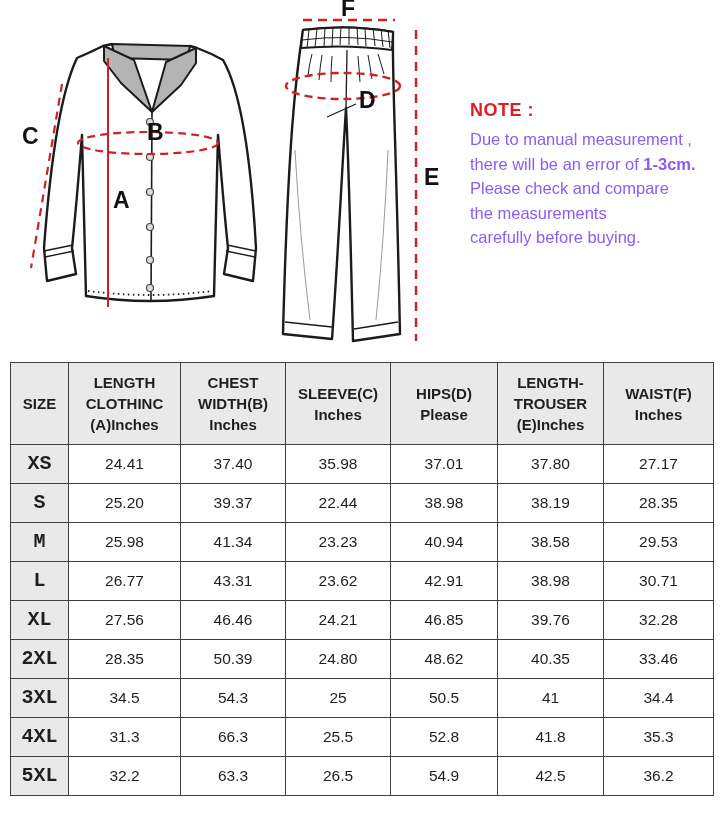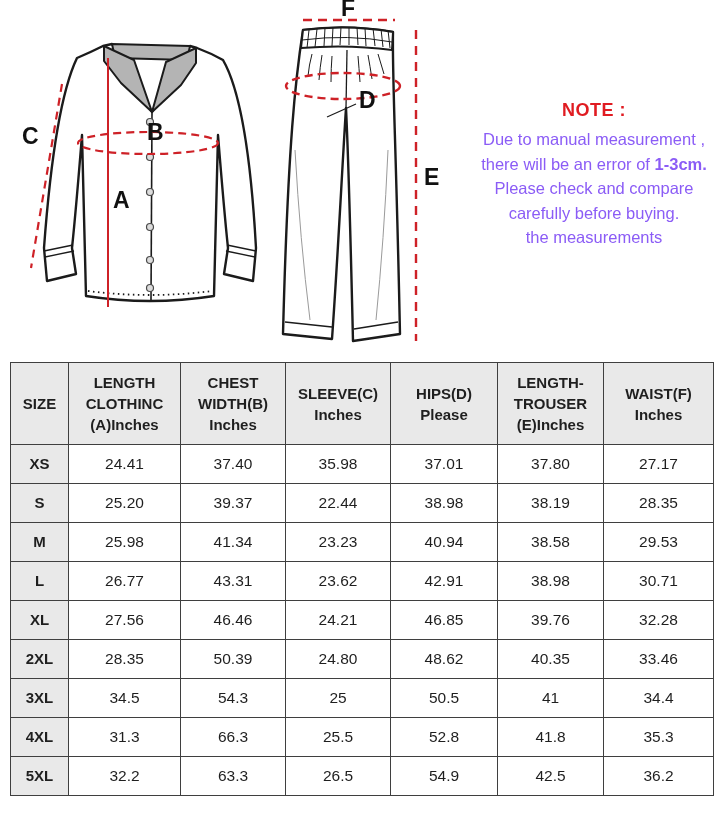--- a/index.html
+++ b/index.html
@@ -5,32 +5,32 @@
   html,body{margin:0;padding:0;background:#ffffff;}
   body{width:723px;height:818px;font-family:"Liberation Sans",sans-serif;color:#1f1f1f;overflow:hidden;}
 
   
   .hero{position:relative;width:723px;height:362px;}
   .hero svg{position:absolute;left:0;top:0;}
 
   .svg-label{font-family:"Liberation Sans",sans-serif;font-weight:bold;font-size:23px;fill:#111;}
 
   
-  .note{position:absolute;left:470px;top:100px;width:248px;text-align:center;}
+  .note{position:absolute;left:470px;top:100px;width:248px;}
   .note-heading{color:#e01b21;font-weight:bold;font-size:18px;letter-spacing:.5px;margin-bottom:6px;}
   .note-line{font-size:16.5px;line-height:24.5px;color:#8b5cf6;}
   .note-line b{font-weight:bold;}
 
   
   .table-wrap{margin:0 10px;}
   table.size-table{border-collapse:collapse;width:703px;table-layout:fixed;}
   .size-table th,.size-table td{border:1.5px solid #3f3f3f;text-align:center;vertical-align:middle;}
   .size-table th{background:#e9e9e9;font-weight:bold;font-size:15px;line-height:21px;padding:9px 2px;white-space:pre-line;}
   .size-table td{font-size:15.5px;padding:9px 2px;line-height:20px;background:#ffffff;}
-  .size-table td.size-col{background:#e9e9e9;font-weight:bold;font-size:15px;}
+  .size-table td.size-col{background:#e9e9e9;font-weight:bold;font-size:20px;font-family:Liberation Mono, monospace;}
 </style>
 </head>
 <body>
 
 <div class="hero">
   <svg width="723" height="362" viewBox="0 0 723 362">
 
     <g>
 
       <path d="M103,46
@@ -126,22 +126,22 @@
       <text x="359" y="108" class="svg-label">D</text>
       <text x="424" y="185" class="svg-label">E</text>
     </g>
   </svg>
 
   <div class="note">
     <div class="note-heading">NOTE :</div>
     <div class="note-line">Due to manual measurement ,</div>
     <div class="note-line"><span>there will be an error of </span><b>1-3cm.</b></div>
     <div class="note-line">Please check and compare</div>
+    <div class="note-line">the measurements</div>
     <div class="note-line">carefully before buying.</div>
-    <div class="note-line">the measurements</div>
   </div>
 </div>
 
 <div class="table-wrap">
   <table class="size-table">
     <colgroup>
       <col style="width:58px">
         <col style="width:112px">
         <col style="width:105px">
       <col style="width:105px">

